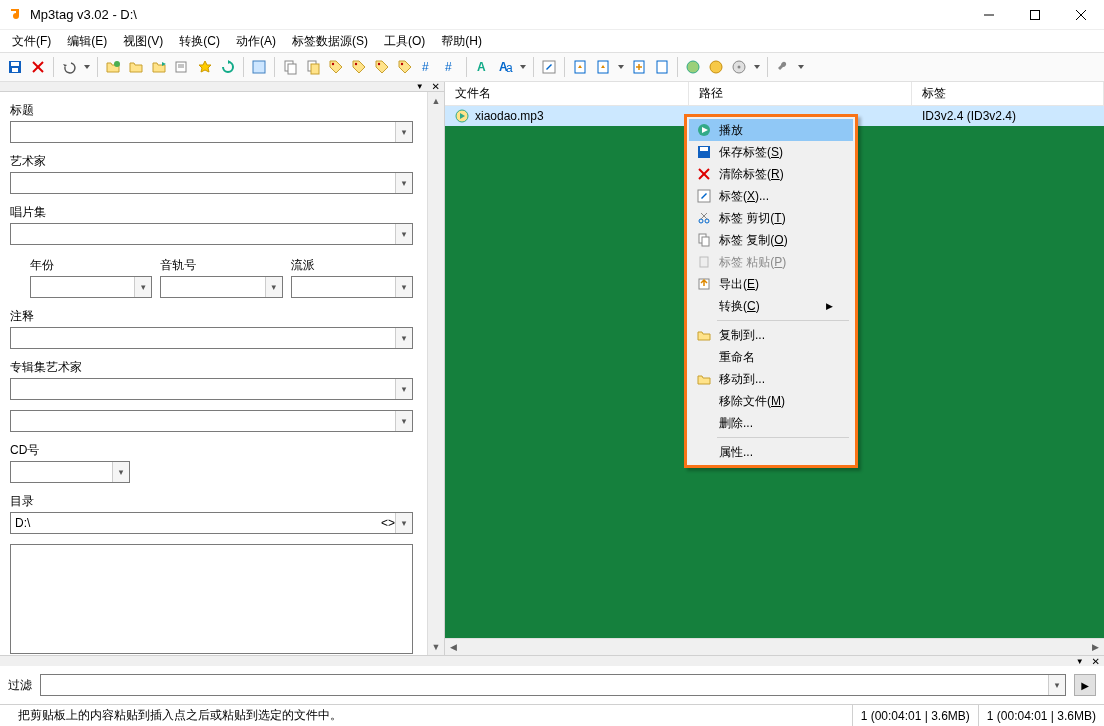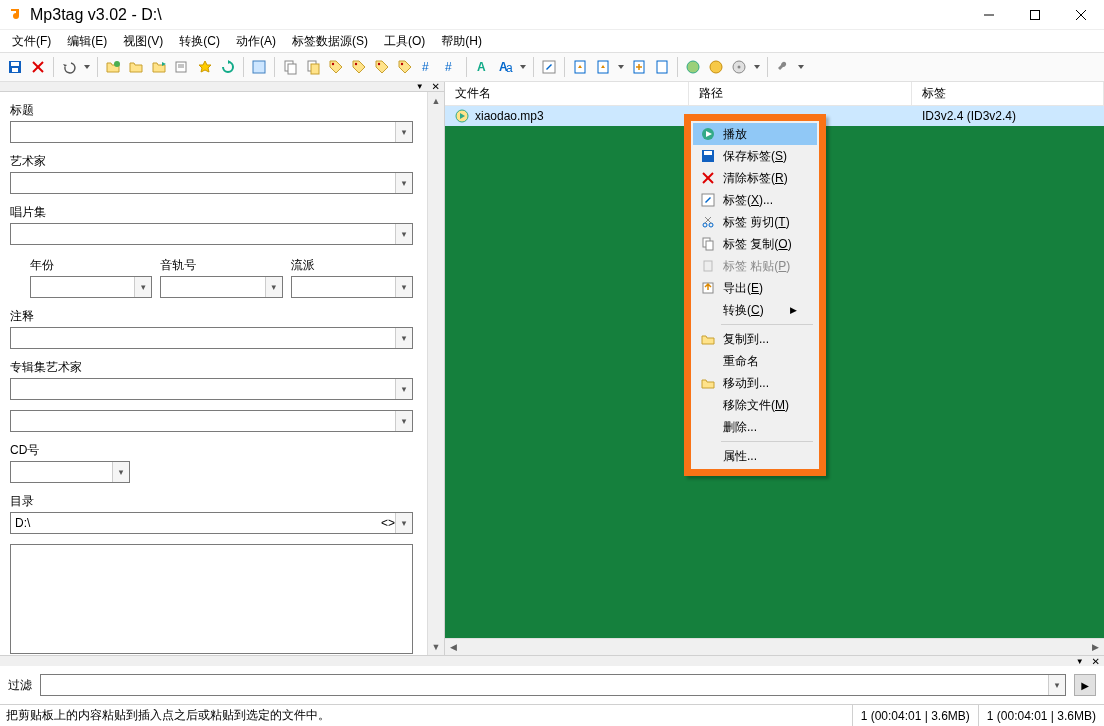--- a/index.html
+++ b/index.html
@@ -1,20 +1,20 @@
 <!DOCTYPE html>
 <html><head>
 <meta charset="utf-8">
 <style>
 * { margin: 0; padding: 0; box-sizing: border-box; font-family: "Microsoft YaHei", Tahoma, sans-serif; font-size: 12px; }
 body { background: #fff; width: 1104px; height: 726px; overflow: hidden; display: flex; flex-direction: column; }
 
 .titlebar { height: 30px; display: flex; align-items: center; padding: 0 0 0 8px; border-bottom: 1px solid #eee; }
 .titlebar .app-icon { width: 16px; height: 16px; margin-right: 6px; display:inline-flex; align-items:center; justify-content:center; }
-.titlebar .title-text { flex: 0 0 auto; font-size: 16px; }
+.titlebar .title-text { flex: 0 0 auto; font-size: 13px; }
 .titlebar .spacer { flex: 1; }
 .sysbtn { width: 46px; height: 30px; display: flex; align-items: center; justify-content: center; color: #222; }
 
 .menubar { height: 22px; display: flex; align-items: center; padding: 0 4px; }
 .menubar .menuitem { padding: 2px 8px; cursor: default; }
 
 .toolbar { height: 30px; display: flex; align-items: center; padding: 2px 4px; border-top: 1px solid #e0e0e0; border-bottom: 1px solid #e0e0e0; background: #fafafa; gap:1px;}
 .tbutton { width: 22px; height: 22px; display: flex; align-items: center; justify-content: center; border: 1px solid transparent; }
 .tsep { width: 1px; height: 20px; background: #d0d0d0; margin: 0 3px; }
 
@@ -39,41 +39,41 @@
 
 .rightpanel { flex: 1; display: flex; flex-direction: column; }
 .listheader { height: 24px; display: flex; background: #fff; border-bottom: 1px solid #e6e6e6; }
 .listheader .col { display: flex; align-items: center; padding: 0 10px; border-right: 1px solid #e6e6e6; font-size:12px; }
 .listbody { flex: 1; position: relative; background: #15803d; }
 .listrow { height: 20px; display: flex; align-items: center; }
 .listrow.selected { background: #cce8ff; }
 .listrow .cell { padding: 0 10px; font-size:12px; display:flex; align-items:center; gap:6px; }
 .file-icon { width: 14px; height: 14px; display:inline-flex; align-items:center; justify-content:center;}
 
-.contextmenu { position: absolute; top: 114px; left: 684px; width: 142px; background: #f0f0f0; border: 7px solid #f97316; box-shadow: 3px 3px 3px rgba(0,0,0,0.25); padding: 2px; z-index: 100; }
+.contextmenu { position: absolute; top: 114px; left: 684px; width: 174px; background: #f0f0f0; border: 3px solid #f97316; box-shadow: 3px 3px 3px rgba(0,0,0,0.25); padding: 2px; z-index: 100; }
 .cm-item { height: 22px; display: flex; align-items: center; padding: 0 20px 0 6px; gap:6px; font-size:12px; cursor:default;}
 .cm-item .cm-icon { width: 18px; height:18px; display:flex; align-items:center; justify-content:center;}
 .cm-item .cm-label { flex:1; white-space:nowrap;}
 .cm-item.selected { background: #90c8f6; }
 .cm-item.disabled { color: #8a8a8a; }
 .cm-item .arrow { font-size: 9px;}
 .cm-sep { height: 1px; background: #d0d0d0; margin: 3px 4px 3px 28px; }
 
 .scrollbar-bottom { height: 17px; background: #f0f0f0; display:flex; border-top:1px solid #e0e0e0;}
 .scrollbar-bottom .arrow{width:17px;display:flex;align-items:center;justify-content:center;font-size:9px;color:#606060;}
 .scrollbar-bottom .track{flex:1;}
 
 .filter-section { display:flex; border-top: 1px solid #d0d0d0;}
 .filter-panel-header { height:10px; background:#f0f0f0; display:flex; justify-content:flex-end; align-items:center;}
 .filter-body { height: 38px; display: flex; align-items: center; padding: 0 8px; gap:8px;}
 .filter-body .combo{ flex:1;}
 .filter-btn { width: 22px; height:22px; border:1px solid #adadad; background:#e1e1e1; display:flex; align-items:center; justify-content:center; font-size:10px;}
 
 .statusbar { height: 22px; border-top: 1px solid #d0d0d0; display: flex; align-items: center; font-size: 12px; }
-.statusbar .status-text { flex:1; padding: 0 6px; }
+.statusbar .status-text { flex:1; padding: 0 18px; }
 .statusbar .status-cell { padding: 0 8px; border-left: 1px solid #d0d0d0; height:100%; display:flex; align-items:center; }
 
 svg { display:block; }
 </style>
 </head>
 <body>
 
 <div class="titlebar">
   <span class="app-icon">
     <svg width="16" height="16" viewBox="0 0 16 16">

